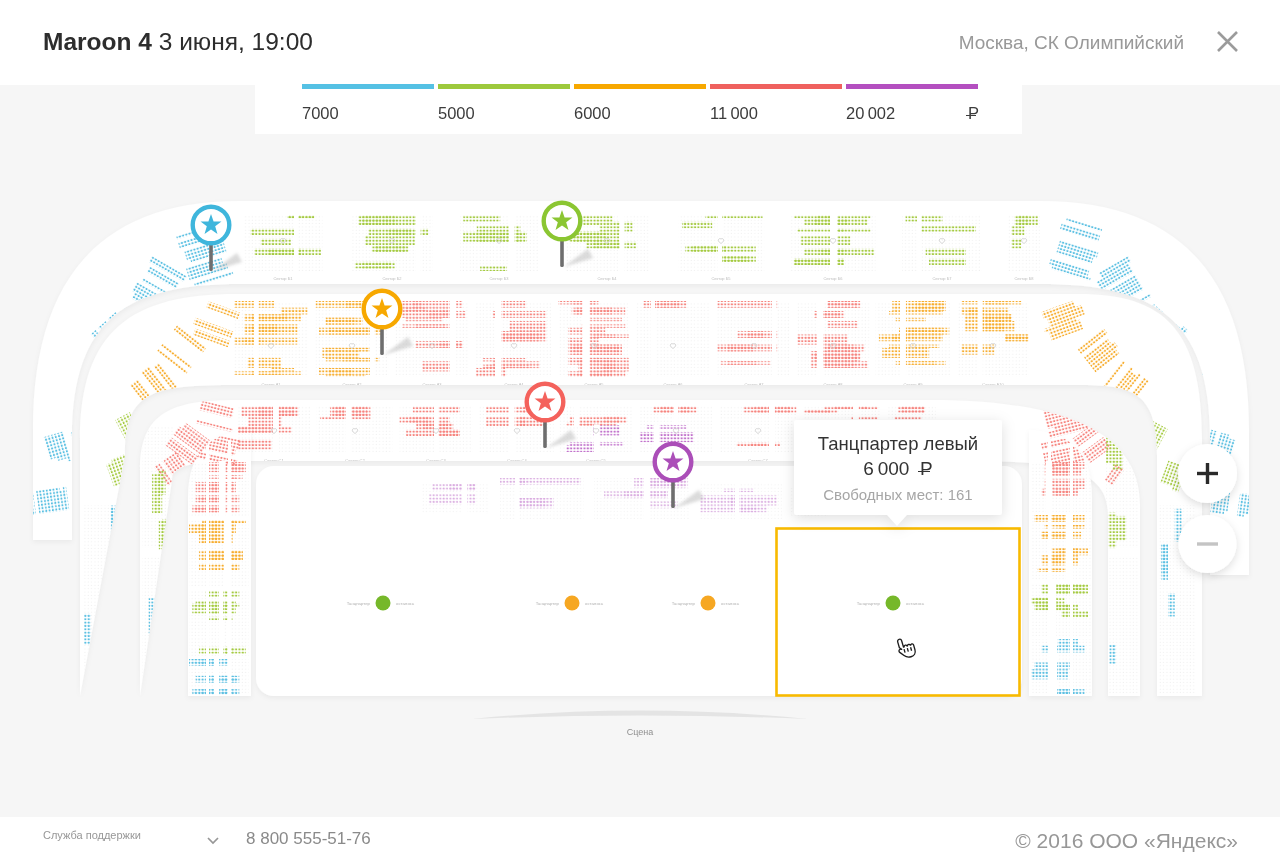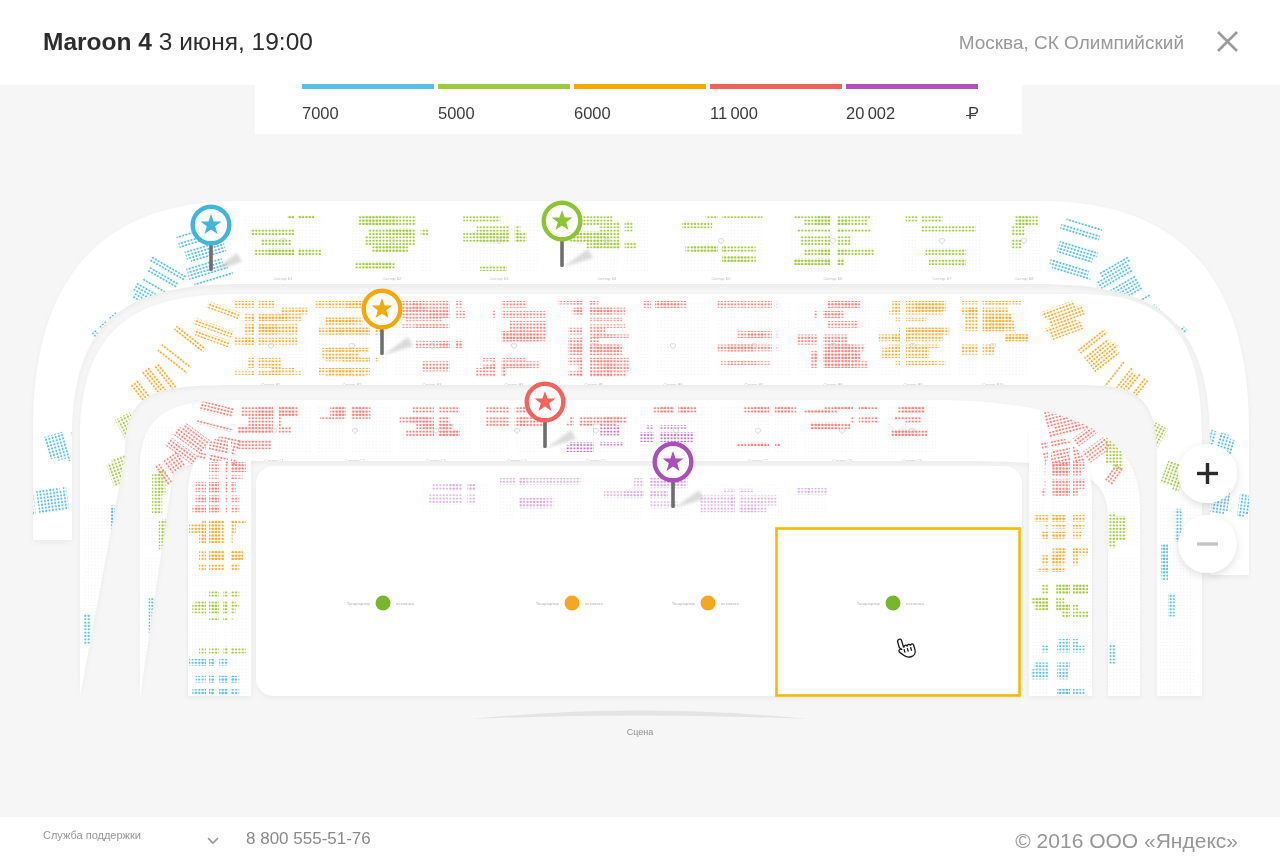--- a/index.html
+++ b/index.html
@@ -852,20 +852,25 @@
 <div style="position:absolute;left:846px;top:84px;width:132px;height:5px;background:#b44fc0"></div>
 
 <div style="position:absolute;left:302px;top:104px;font-size:16.5px;color:#3c3c3c">7000</div>
 <div style="position:absolute;left:438px;top:104px;font-size:16.5px;color:#3c3c3c">5000</div>
 <div style="position:absolute;left:574px;top:104px;font-size:16.5px;color:#3c3c3c">6000</div>
 <div style="position:absolute;left:710px;top:104px;font-size:16.5px;color:#3c3c3c">11 000</div>
 <div style="position:absolute;left:846px;top:104px;font-size:16.5px;color:#3c3c3c">20 002</div>
 <div style="position:absolute;left:955px;top:104px;width:24px;text-align:right;font-size:16.5px;color:#3c3c3c"><span class="rub">Р<i></i></span></div>
 
 <div style="position:absolute;left:794px;top:420px;filter:drop-shadow(0 3px 7px rgba(0,0,0,0.13))">
+  <div style="width:208px;height:95px;background:#fff;border-radius:2px;text-align:center;padding-top:13px">
+    <div style="font-size:18.5px;color:#333">Танцпартер левый</div>
+    <div style="font-size:19px;color:#333;margin-top:3px">6 000&nbsp; <span class="rub">Р<i></i></span></div>
+    <div style="font-size:15px;color:#a6a6a6;margin-top:6px">Свободных мест: 161</div>
+  </div>
   <div style="width:0;height:0;margin-left:93px;border-left:10px solid transparent;border-right:10px solid transparent;border-top:11px solid #fff"></div>
 </div>
 
 <div style="position:absolute;left:0;top:817px;width:1280px;height:44px;background:#fff"></div>
 
 <div style="position:absolute;left:43px;top:829px;font-size:11px;color:#979797">Служба поддержки</div>
 
 <svg style="position:absolute;left:207px;top:837px" width="12" height="8" viewBox="0 0 12 8">
     <path d="M1,1 L6,6 L11,1" stroke="#979797" stroke-width="1.7" fill="none"></path>
   </svg>

